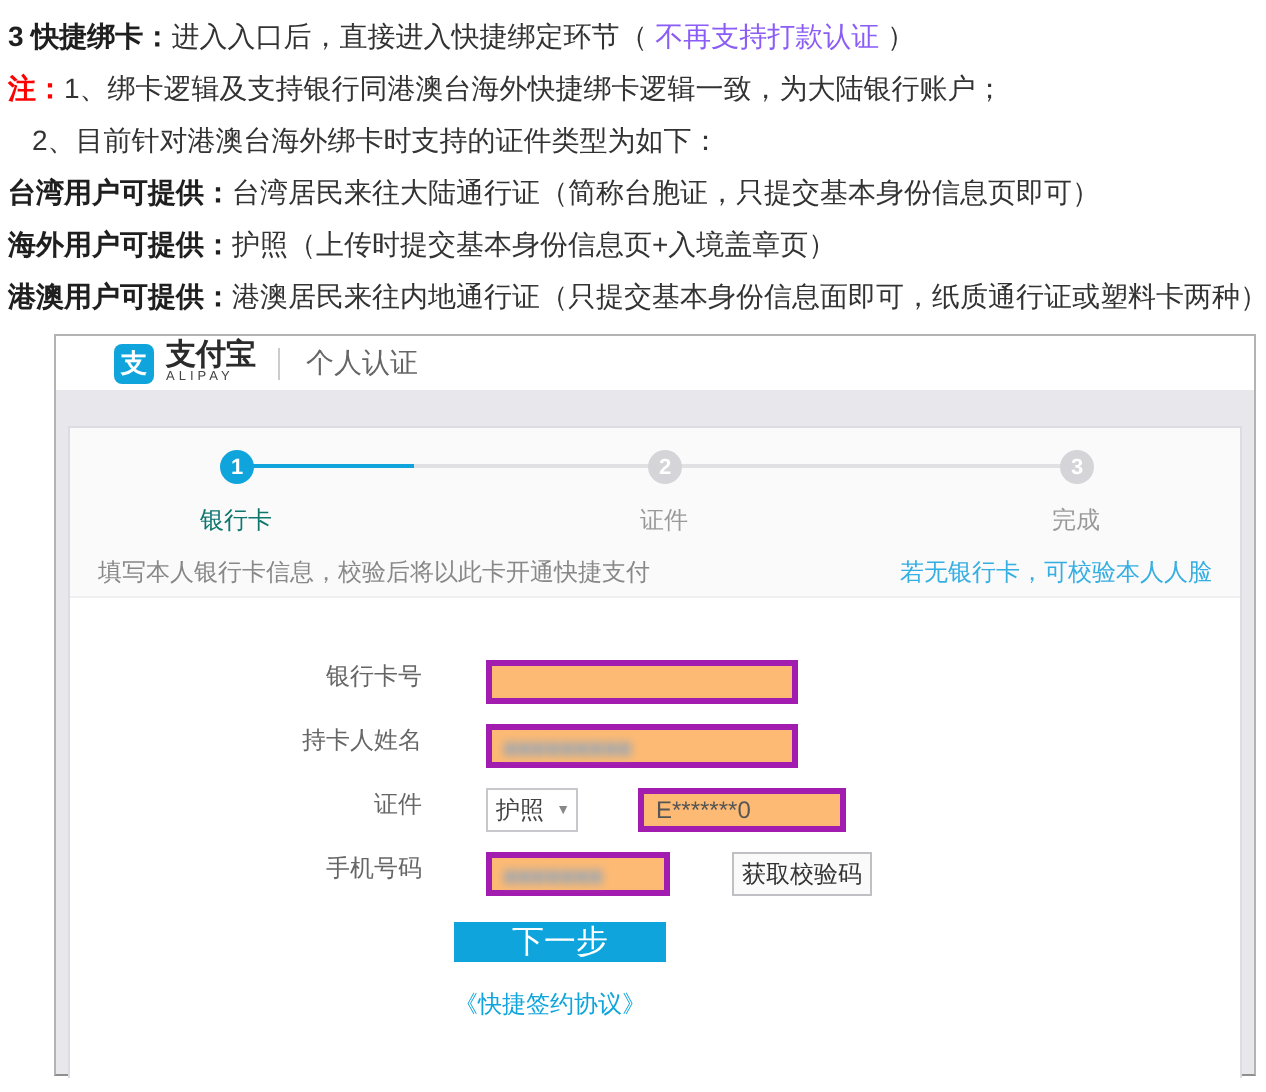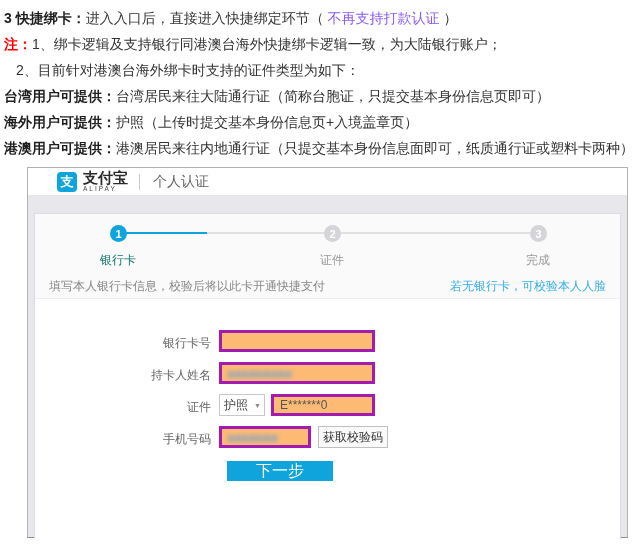--- a/index.html
+++ b/index.html
@@ -46,21 +46,21 @@
   .c1 { left:75px; } .c2 { left:289px; } .c3 { left:495px; }
   .step-label { position:absolute; top:38px; width:80px; text-align:center;
     font-size:12px; color:#999; }
   .l1 { left:43px; color:#0f766e; } .l2 { left:257px; } .l3 { left:463px; }
   .info-line { position:absolute; top:64px; left:14px; font-size:12px; color:#888; }
   .face-link { position:absolute; top:64px; right:14px; font-size:12px;
     color:#35aee2; text-decoration:none; cursor:pointer; }
 
   
   .form { padding-top:31px; }
-  .form-row { display:flex; align-items:flex-end; height:22px; margin-bottom:10px; }
+  .form-row { display:flex; align-items:flex-start; height:22px; margin-bottom:10px;gap:24px; }
   .f-label { width:184px; padding-right:8px; text-align:right; font-size:12px;
     color:#666; flex:0 0 auto; }
   .f-input { width:156px; height:22px; border:3px solid #a21caf; background:#fdba74;
     font-size:12px; color:#555; padding:0 6px; display:flex; align-items:center; }
   input.f-input { display:inline-block; line-height:20px; }
   .masked { filter:blur(2px); color:#a9a9a9; font-size:8px; letter-spacing:1px; }
   .mini-select { width:46px; height:22px; border:1px solid #c7c7cc; background:#fff;
     font-size:12px; color:#444; display:flex; align-items:center;
     justify-content:space-between; padding:0 3px 0 4px; cursor:pointer; }
   .mini-select .arrow { font-size:7px; color:#888; }
@@ -149,17 +149,20 @@
           <div class="f-input phone-input">
               <span class="masked">▆▆▆▆▆▆▆</span>
             </div>
           <button class="sms-btn">获取校验码</button>
         </div>
 
         <div class="next-row">
           <button class="next-btn">下一步</button>
         </div>
 
+        <div class="agree-row">
+          <a class="agree-link">《快捷签约协议》</a>
+        </div>
 
       </div>
     </div>
   </div>
 </div>
 
 </body></html>

